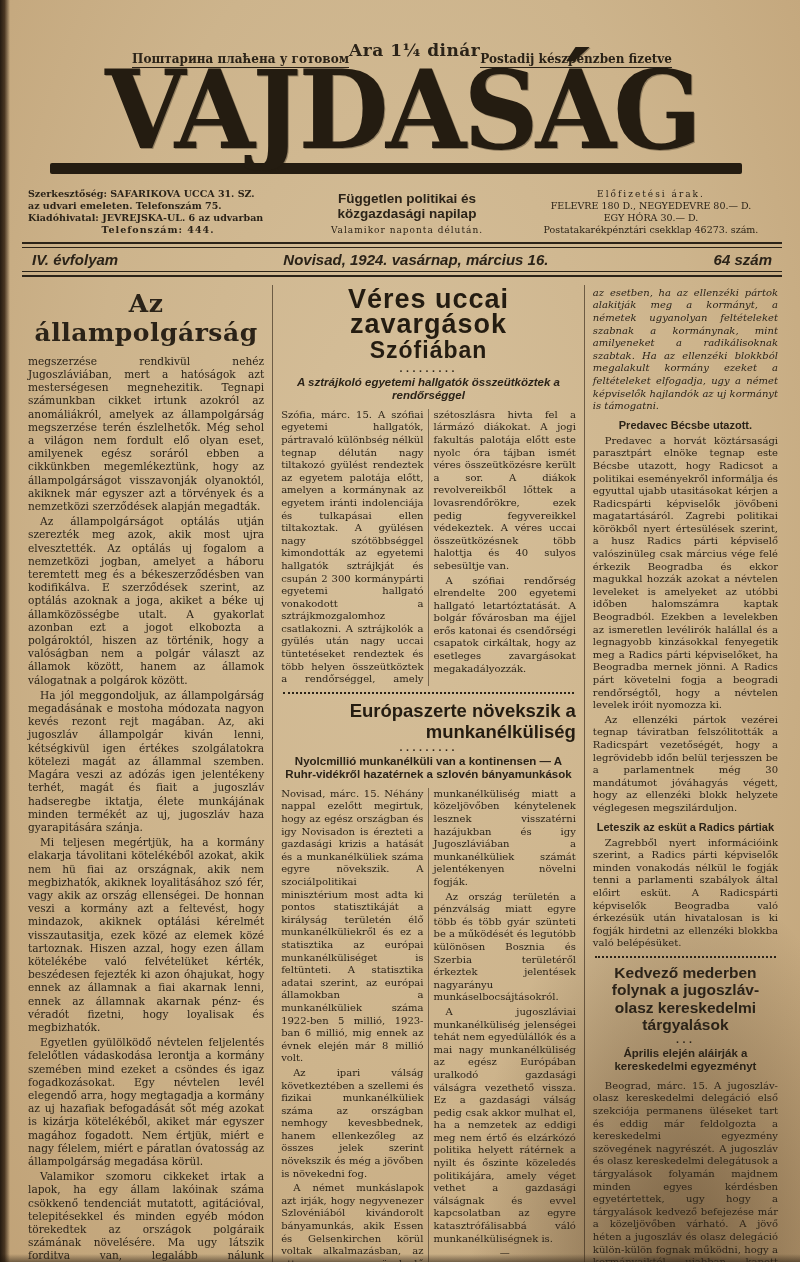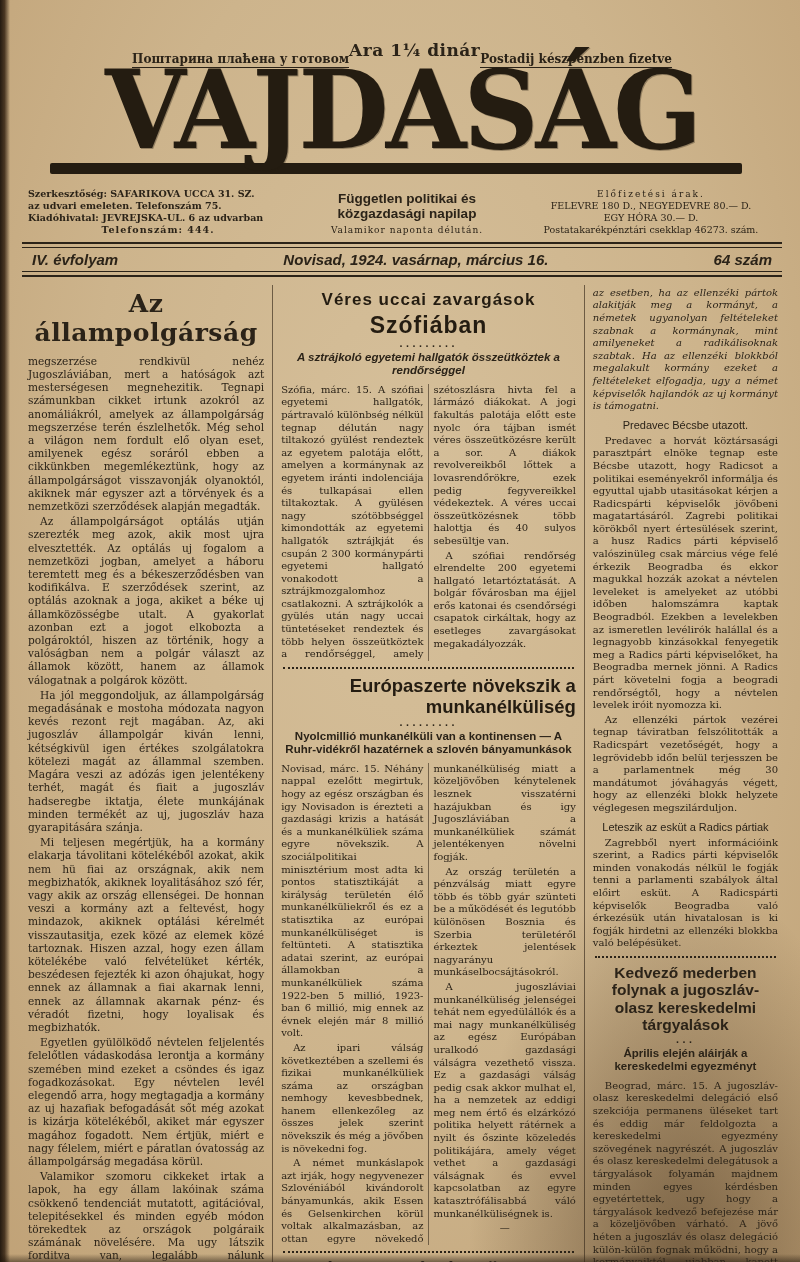--- a/index.html
+++ b/index.html
@@ -56,30 +56,30 @@
   .col2{width:312px;padding:2px 8px 0 8px;border-left:1px solid rgba(55,42,26,.65);border-right:1px solid rgba(55,42,26,.65);}
   .col3{width:196px;padding:2px 2px 0 8px;}
 
   p{margin:0 0 2px 0;text-indent:12px;text-align:justify;}
   .col1 .text{font-size:10.6px;line-height:13.2px;}
   .col2 .text{font-size:10px;line-height:12.6px;column-count:2;column-gap:10px;
     column-rule:1px solid rgba(55,42,26,.6);}
   .col3 .text{font-size:10px;line-height:12.6px;}
   p.lead{text-indent:0;}
   p.italic{font-style:italic;}
-  p.subhead{font-family:"Liberation Sans", sans-serif;font-weight:normal;font-style:normal;
+  p.subhead{font-family:"Liberation Sans", sans-serif;font-weight:bold;font-style:normal;
     text-align:center;text-indent:0;margin:6px 0 3px 0;font-size:11px;line-height:13px;}
   p.center{text-align:center;text-indent:0;}
 
   .h-col1{font-size:25px;font-weight:bold;text-align:center;margin:2px 0 8px 0;
     font-family:"DejaVu Serif", serif;letter-spacing:.5px;}
 
   .art-head{font-family:"Liberation Sans", sans-serif;font-weight:bold;text-align:center;
     color:#241c11;}
-  .art1-l1{font-size:17px;line-height:25px;letter-spacing:1px;}
+  .art1-l1{font-size:27px;line-height:25px;letter-spacing:1px;}
   .art1-l2{font-size:23px;line-height:26px;letter-spacing:1px;}
   .dots{text-align:center;font-size:10px;letter-spacing:3px;line-height:8px;margin:2px 0 3px 0;font-weight:bold;}
   .art-sub{font-family:"Liberation Sans", sans-serif;font-weight:bold;font-style:italic;
     text-align:center;font-size:11.5px;line-height:13.5px;margin:1px 0 6px 0;}
   .art2-head{font-size:18.5px;line-height:21px;margin-top:4px;text-align:right;}
   .art2-sub{font-style:normal;}
   .art3-head{font-family:"DejaVu Serif", serif;font-weight:bold;text-align:center;
     font-size:21px;line-height:23px;margin-top:6px;}
   .sep-dotted{border-top:2px dotted #2b2318;margin:6px 2px 6px 2px;}
   .col3-head{font-family:"Liberation Sans", sans-serif;font-weight:bold;text-align:center;

